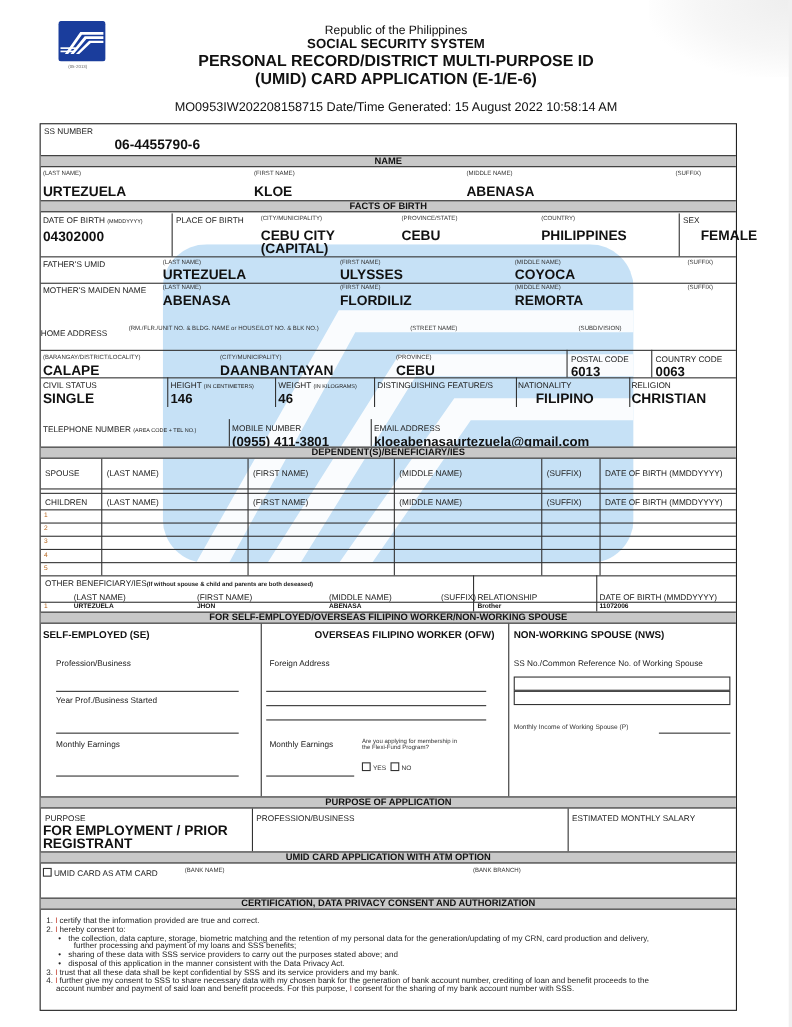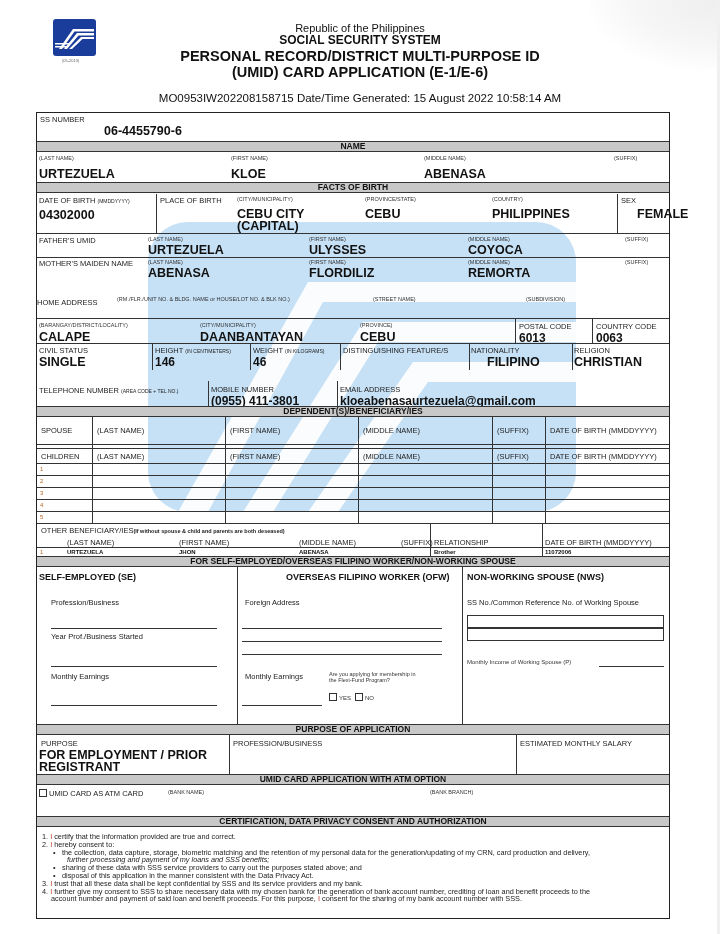--- a/index.html
+++ b/index.html
@@ -38,21 +38,21 @@
 
   .subh { position: absolute; font-size: 9px; font-weight: bold; white-space: nowrap; }
   .uline { position: absolute; height: 0; border-top: 1.2px solid #333; }
   .cb { display: inline-block; width: 8px; height: 8px; border: 1px solid #333; vertical-align: -1px; margin-right: 2px; background: #fff; }
   .box-field { position: absolute; border: 1.2px solid #333; height: 13px; }
 
   .cert { position: absolute; left: 5px; top: 720px; width: 624px; font-size: 7.3px; line-height: 7.8px; color: #222; }
   .cert .li { position: relative; }
   .cert .sub { padding-left: 20px; position: relative; }
   .cert .sub::before { content: "•"; position: absolute; left: 11px; }
-  .cert .cont { padding-left: 25px; font-style: italic; }
+  .cert .cont { padding-left: 25px; }
 </style>
 </head>
 <body>
 
 <div class="page-shadow"></div>
 <div class="right-edge"></div>
 
 <svg class="logo" viewBox="0 0 43 37">
   <rect x="0" y="0" width="43" height="37" rx="3" fill="#1a3d9c"></rect>
   <polygon points="6,30 20,10 41,10 41,12.5 21.5,12.5 9,30" fill="#ffffff"></polygon>

